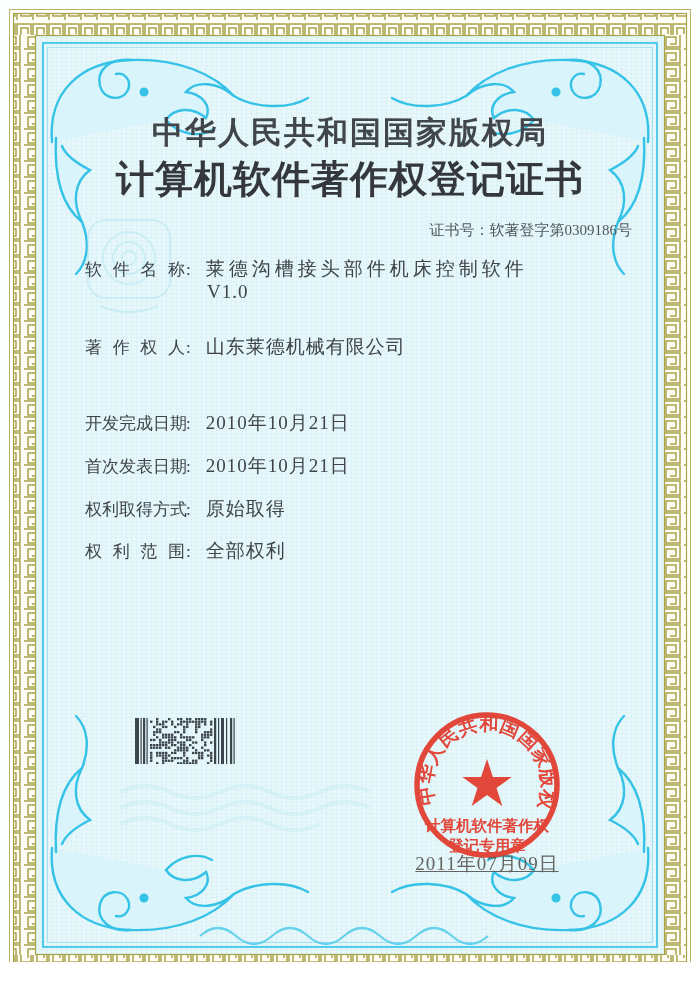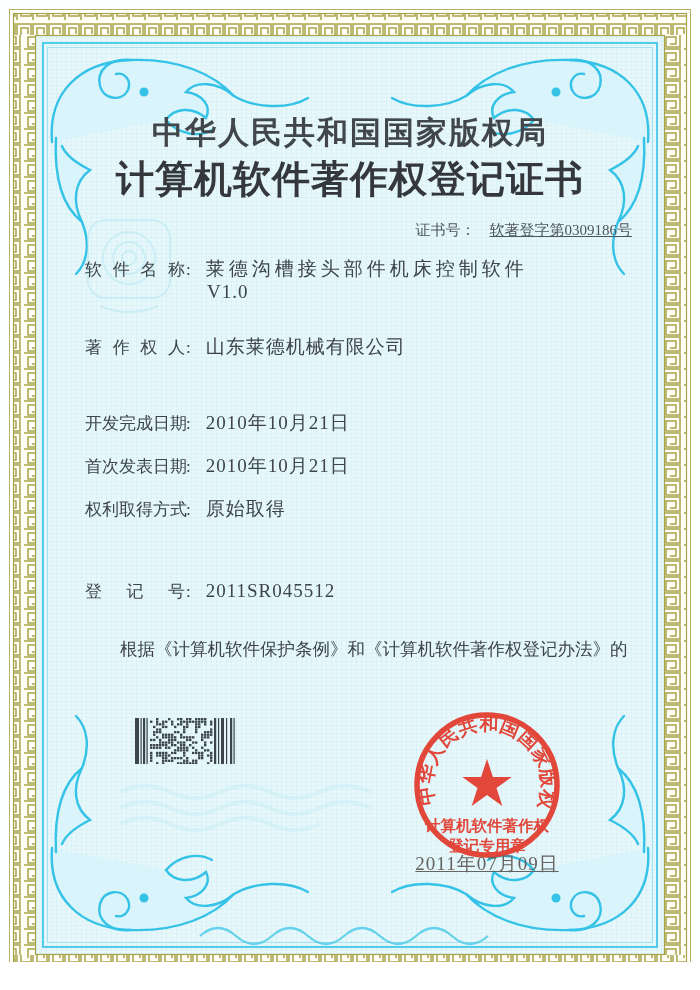--- a/index.html
+++ b/index.html
@@ -10,21 +10,21 @@
         background:
           repeating-linear-gradient(90deg, rgba(110,205,228,0.10) 0 1px, rgba(255,255,255,0) 1px 5px),
           repeating-linear-gradient(0deg, rgba(110,205,228,0.08) 0 1px, rgba(255,255,255,0) 1px 4px),
           #e7f7fa;}
   .frame{position:absolute;left:0;top:0;}
   .title{position:absolute;top:112px;left:0;width:100%;text-align:center;
          font-size:31px;font-weight:bold;color:#41464b;letter-spacing:2px;}
   .subtitle{position:absolute;top:154px;left:0;width:100%;text-align:center;
          font-size:38px;font-weight:bold;color:#34383c;letter-spacing:1px;}
   .certno{position:absolute;top:221px;right:68px;font-size:15px;color:#4e565c;}
-  .certno .num{margin-left:14px;text-decoration:underline;}
+  .certno .num{}
   .row{position:absolute;left:85px;font-size:17px;color:#3e444a;white-space:nowrap;}
   .row .lbl{display:inline-block;width:100px;text-align:justify;text-align-last:justify;}
   .row .cl{margin-left:1px;}
   .row .val{margin-left:15px;font-size:19px;letter-spacing:1px;}
   .r1{top:256px}.r2{top:334px}.r3{top:410px}.r4{top:453px}.r5{top:496px}.r6{top:538px}.r7{top:580px}
   .r1 .val{letter-spacing:4px;}
   .version{position:absolute;left:207px;top:281px;font-size:19px;color:#3e444a;letter-spacing:1px;text-align:right;}
   .statement{position:absolute;left:85px;top:629px;width:548px;font-size:17.5px;
              line-height:40px;color:#3e444a;}
   .statement .l1{text-indent:35px;}
@@ -122,27 +122,26 @@
   </div>
 
   <div class="row r4">
     <span class="lbl">首次发表日期</span><span class="cl">:</span><span class="val">2010年10月21日</span>
   </div>
 
   <div class="row r5">
     <span class="lbl">权利取得方式</span><span class="cl">:</span><span class="val">原始取得</span>
   </div>
 
-
-  <div class="row r7">
-    <span class="lbl">登记号</span><span class="cl">:</span><span class="val">2011SR045512</span>
-  </div>
+  <div class="row r6">
+    <span class="lbl">权利范围</span><span class="cl">:</span><span class="val">全部权利</span>
+  </div>
+
 
   <div class="statement">
-    <div class="l1">根据《计算机软件保护条例》和《计算机软件著作权登记办法》的</div>
   </div>
 
   <svg id="barcode" class="barcode" width="102" height="46" viewBox="0 0 102 46">
       <rect x="0" y="0" width="4" height="46"></rect>
       <rect x="5.5" y="0" width="1.2" height="46"></rect>
       <rect x="8" y="0" width="2.2" height="46"></rect>
       <rect x="11.5" y="0" width="1.2" height="46"></rect>
       <rect x="15" y="2.6" width="2.4" height="2.3"></rect>
       <rect x="15" y="20.8" width="2.4" height="2.3"></rect>
       <rect x="15" y="26.000000000000004" width="2.4" height="2.3"></rect>

